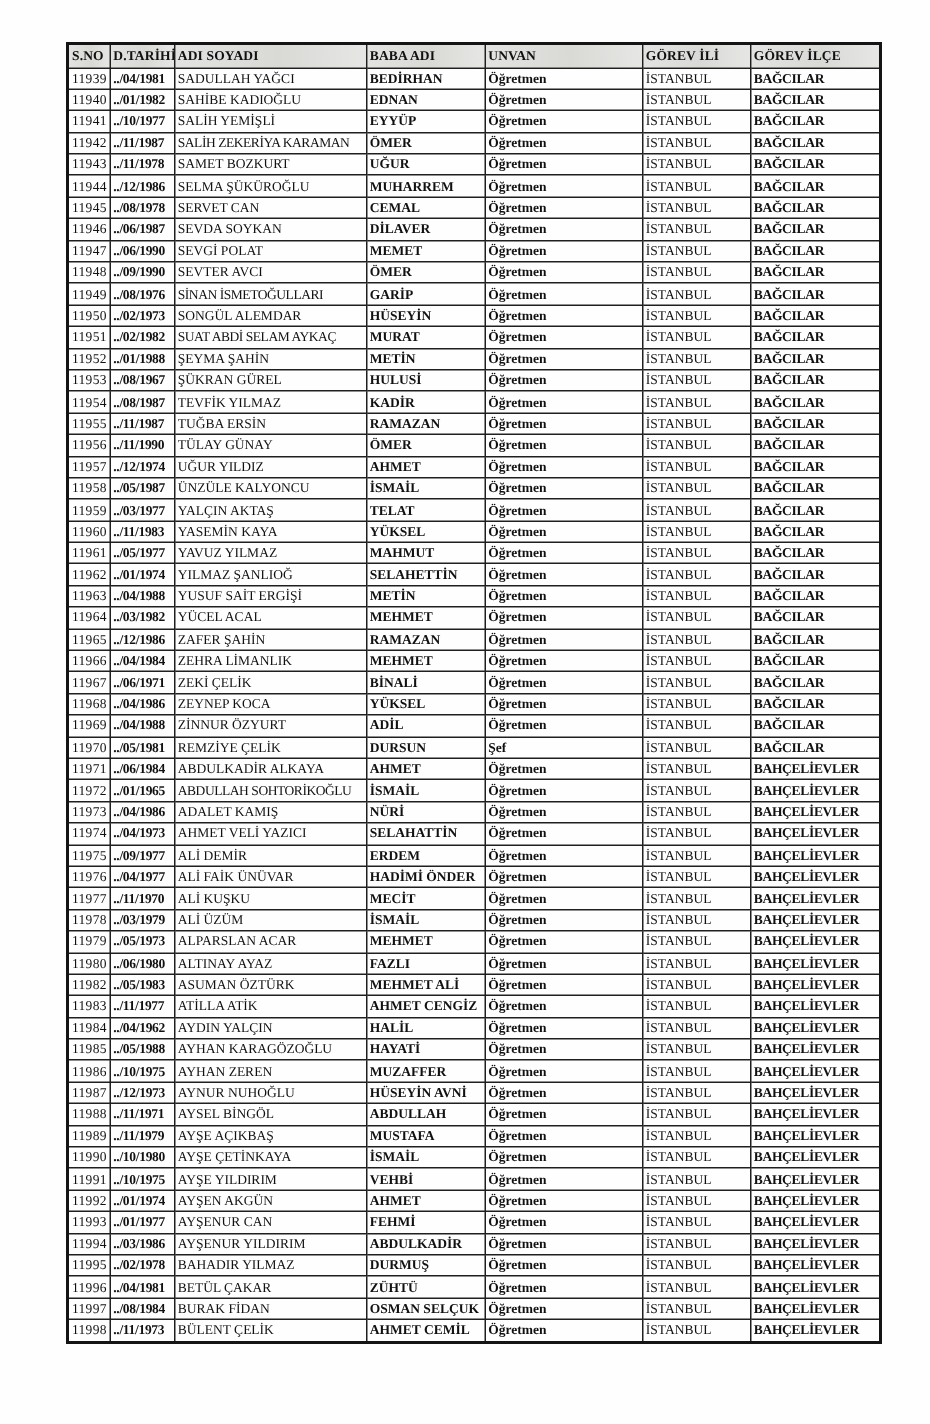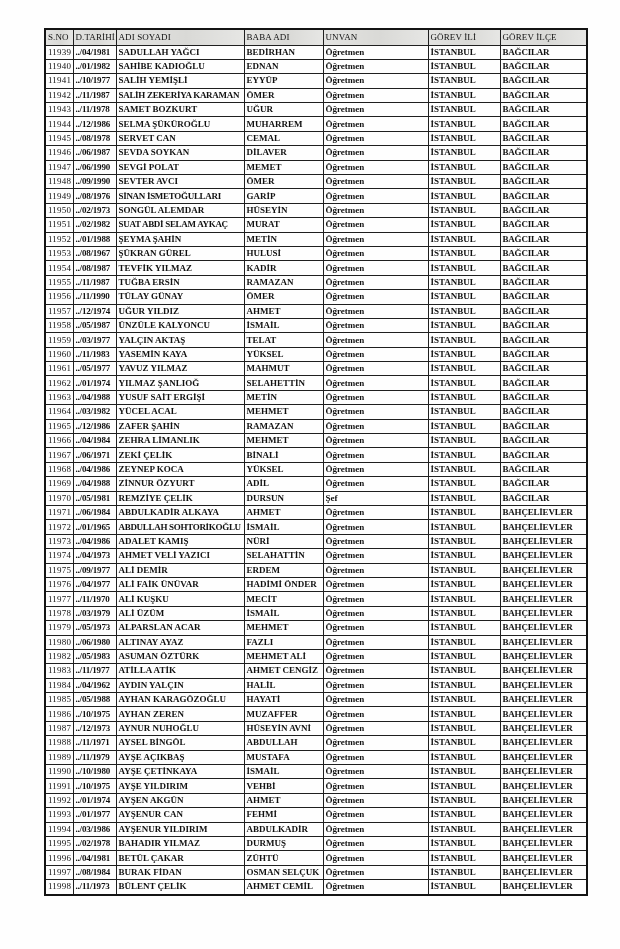--- a/index.html
+++ b/index.html
@@ -32,31 +32,31 @@
     line-height: 13px;
     font-size: 9px;
     white-space: nowrap;
     overflow: hidden;
     color: #111111;
     text-align: left;
     vertical-align: middle;
   }
   table.records th {
     background: linear-gradient(90deg, #e3e3e1, #d9d9d6 55%, #e6e6e4);
-    font-weight: normal;
+    font-weight: bold;
     font-size: 9px;
     height: 14.5px;
     letter-spacing: 0.1px;
   }
   td.c-sno { font-weight: normal; letter-spacing: 0.2px; }
   td.c-dtarihi { font-weight: bold; letter-spacing: -0.2px; }
-  td.c-adi-soyadi { font-weight: bold; }
+  td.c-adi-soyadi { font-weight: normal; }
   td.c-baba-adi { font-weight: bold; }
   td.c-unvan { font-weight: bold; }
-  td.c-gorev-ili { font-weight: bold; }
+  td.c-gorev-ili { font-weight: normal; }
   td.c-gorev-ilce { font-weight: bold; letter-spacing: -0.2px; }
   td.small-text { font-size: 7.3px; letter-spacing: -0.3px; }
 </style>
 </head>
 <body>
 
 <div class="page">
   <table class="records">
     <colgroup id="records-colgroup">
         <col style="width: 28px;">

